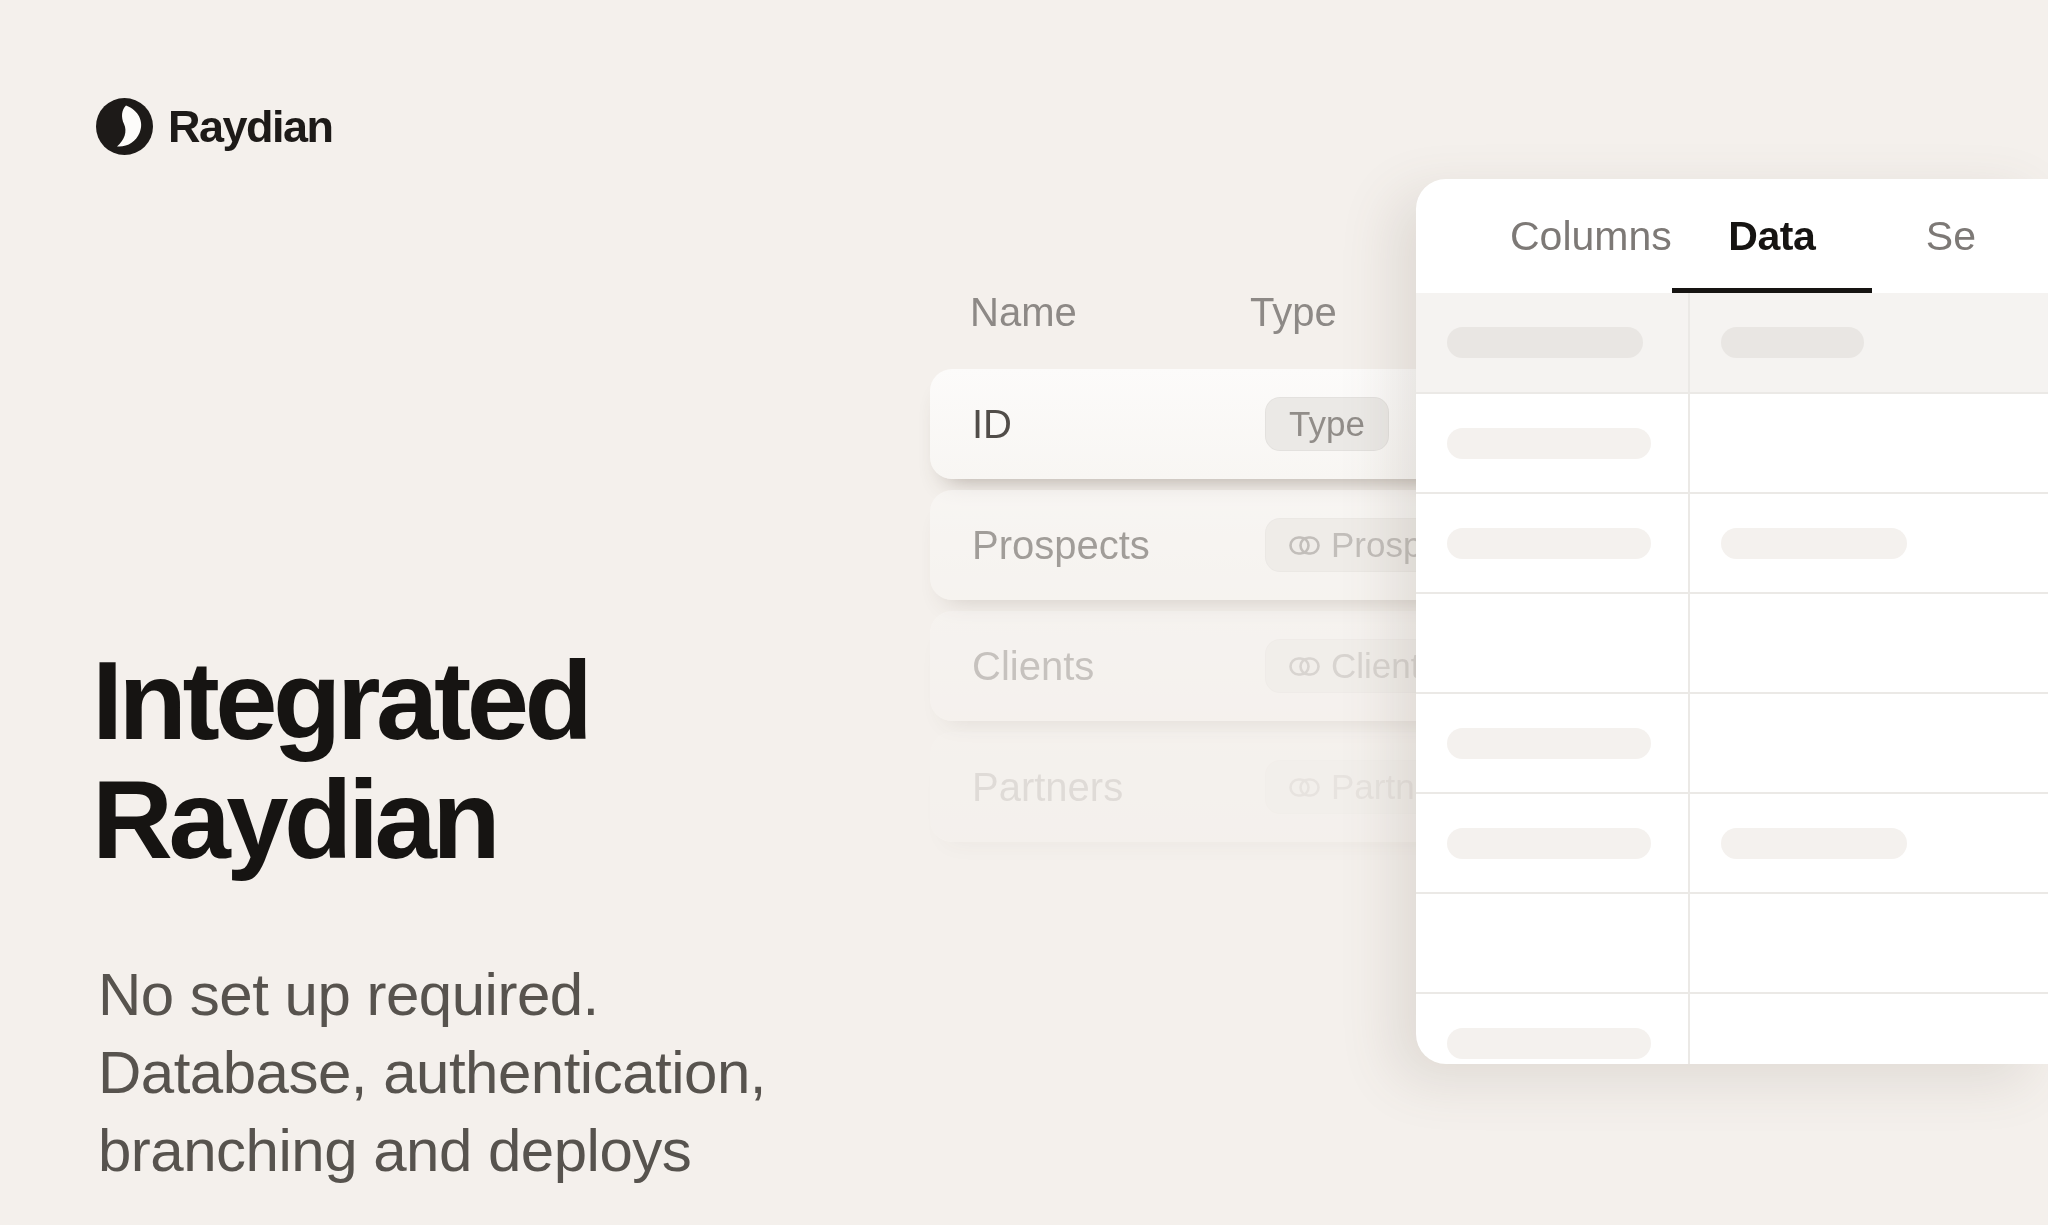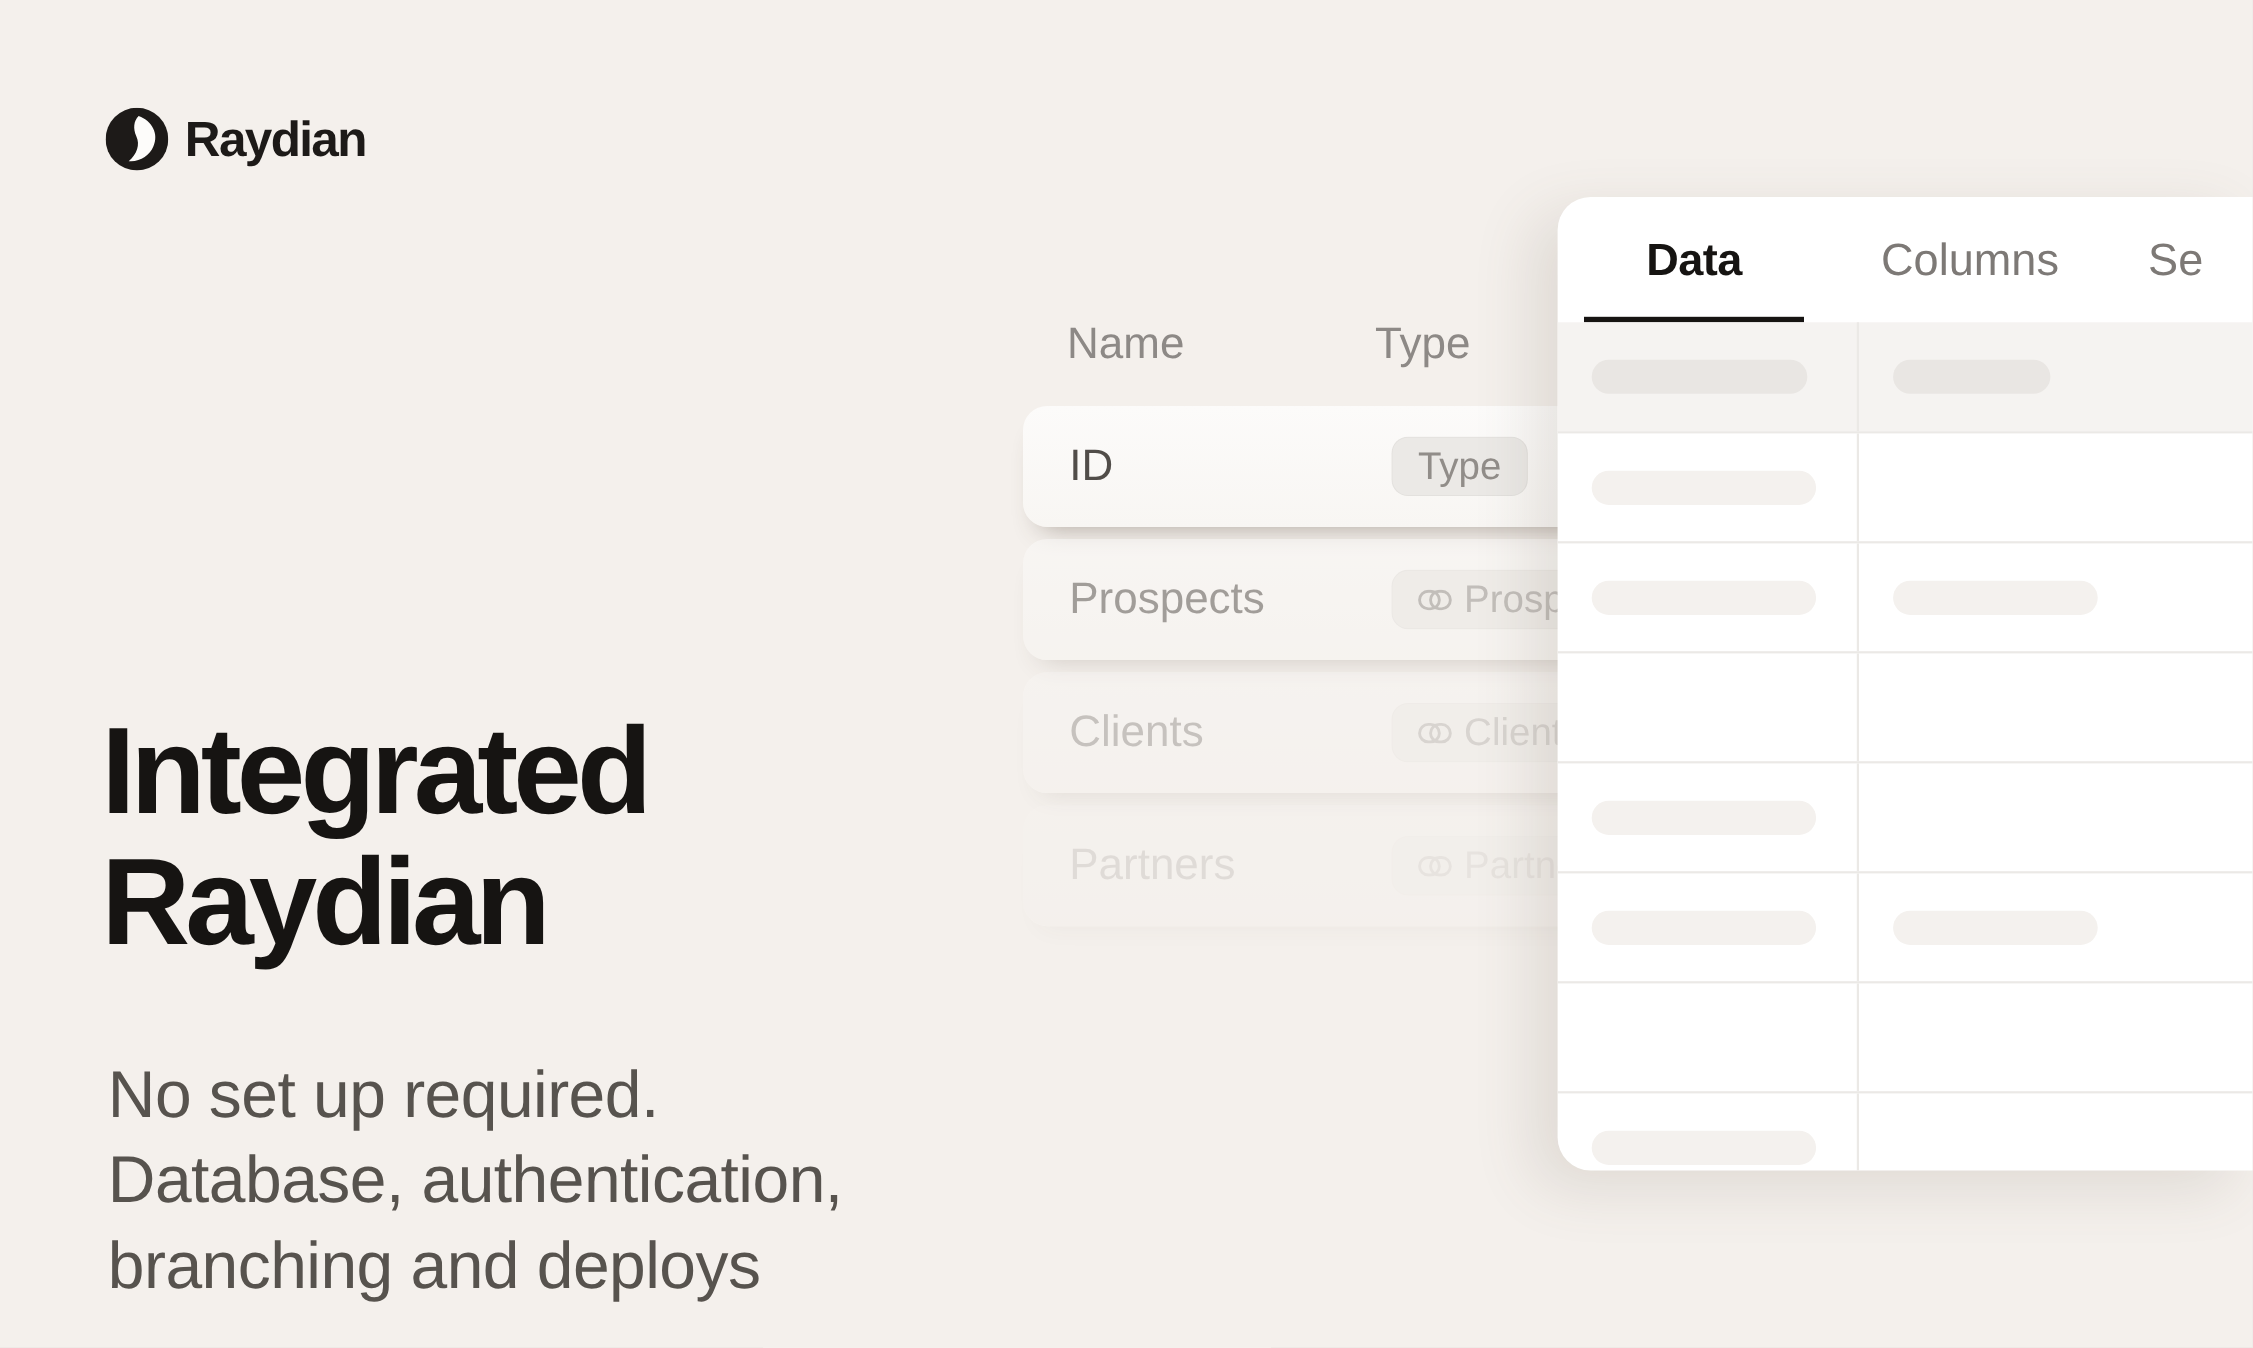--- a/index.html
+++ b/index.html
@@ -38,21 +38,21 @@
 
   
   .panel{position:absolute;left:1416px;top:179px;width:632px;height:885px;
          background:var(--panel-bg,#fff);border-radius:30px 0 0 30px;
          box-shadow:-22px 16px 55px rgba(100,85,70,.14);overflow:hidden}
   .tabs{position:relative;height:114px;display:flex;align-items:center;padding-left:24px}
   .tab{position:relative;height:100%;display:flex;align-items:center;justify-content:center;
        font-size:41px;color:var(--tab-inactive,#7d7976);cursor:pointer;white-space:nowrap}
   .tab.t1{width:200px}
   .tab.t2{margin-left:70px}
-  .tab.t3{margin-left:81px}
+  .tab.t3{margin-left:54px}
   .tab.active{color:var(--tab-active,#161412);font-weight:700;letter-spacing:-.5px}
   .ind{position:absolute;left:0;right:0;bottom:0;height:5px;background:var(--tab-active,#161412)}
 
   .grid{position:absolute;left:0;right:0;top:114px;bottom:0}
   .grow{display:flex;height:100px;border-top:2px solid var(--grid-line,#ebe9e6)}
   .grow.ghead{height:99px;border-top:none;background:var(--grid-header-bg,#f5f3f1)}
   .gcell{position:relative;display:flex;align-items:center;padding-left:31px}
   .gcell.c1{width:274px;flex:none;border-right:2px solid var(--grid-line,#ebe9e6)}
   .gcell.c2{flex:1}
   .pill{height:31px;border-radius:16px;background:var(--row-pill,#f4f1ee)}
@@ -126,27 +126,27 @@
               <rect x="11.5" y="1.5" width="18" height="16" rx="8"></rect>
             </svg>
             <span>Partners</span>
           </span>
         </div>
       </div>
   </section>
 
   <aside class="panel">
     <nav class="tabs">
+        <div class="tab t2">
+          <span>Columns</span>
+        </div>
         <div class="tab t1 active">
           <span>Data</span>
           <div class="ind"></div>
         </div>
-        <div class="tab t2">
-          <span>Columns</span>
-        </div>
         <div class="tab t3">
           <span>Se</span>
         </div>
       </nav>
     <div class="grid">
         <div class="grow ghead">
           <div class="gcell c1">
             <div class="pill"></div>
           </div>
           <div class="gcell c2">

